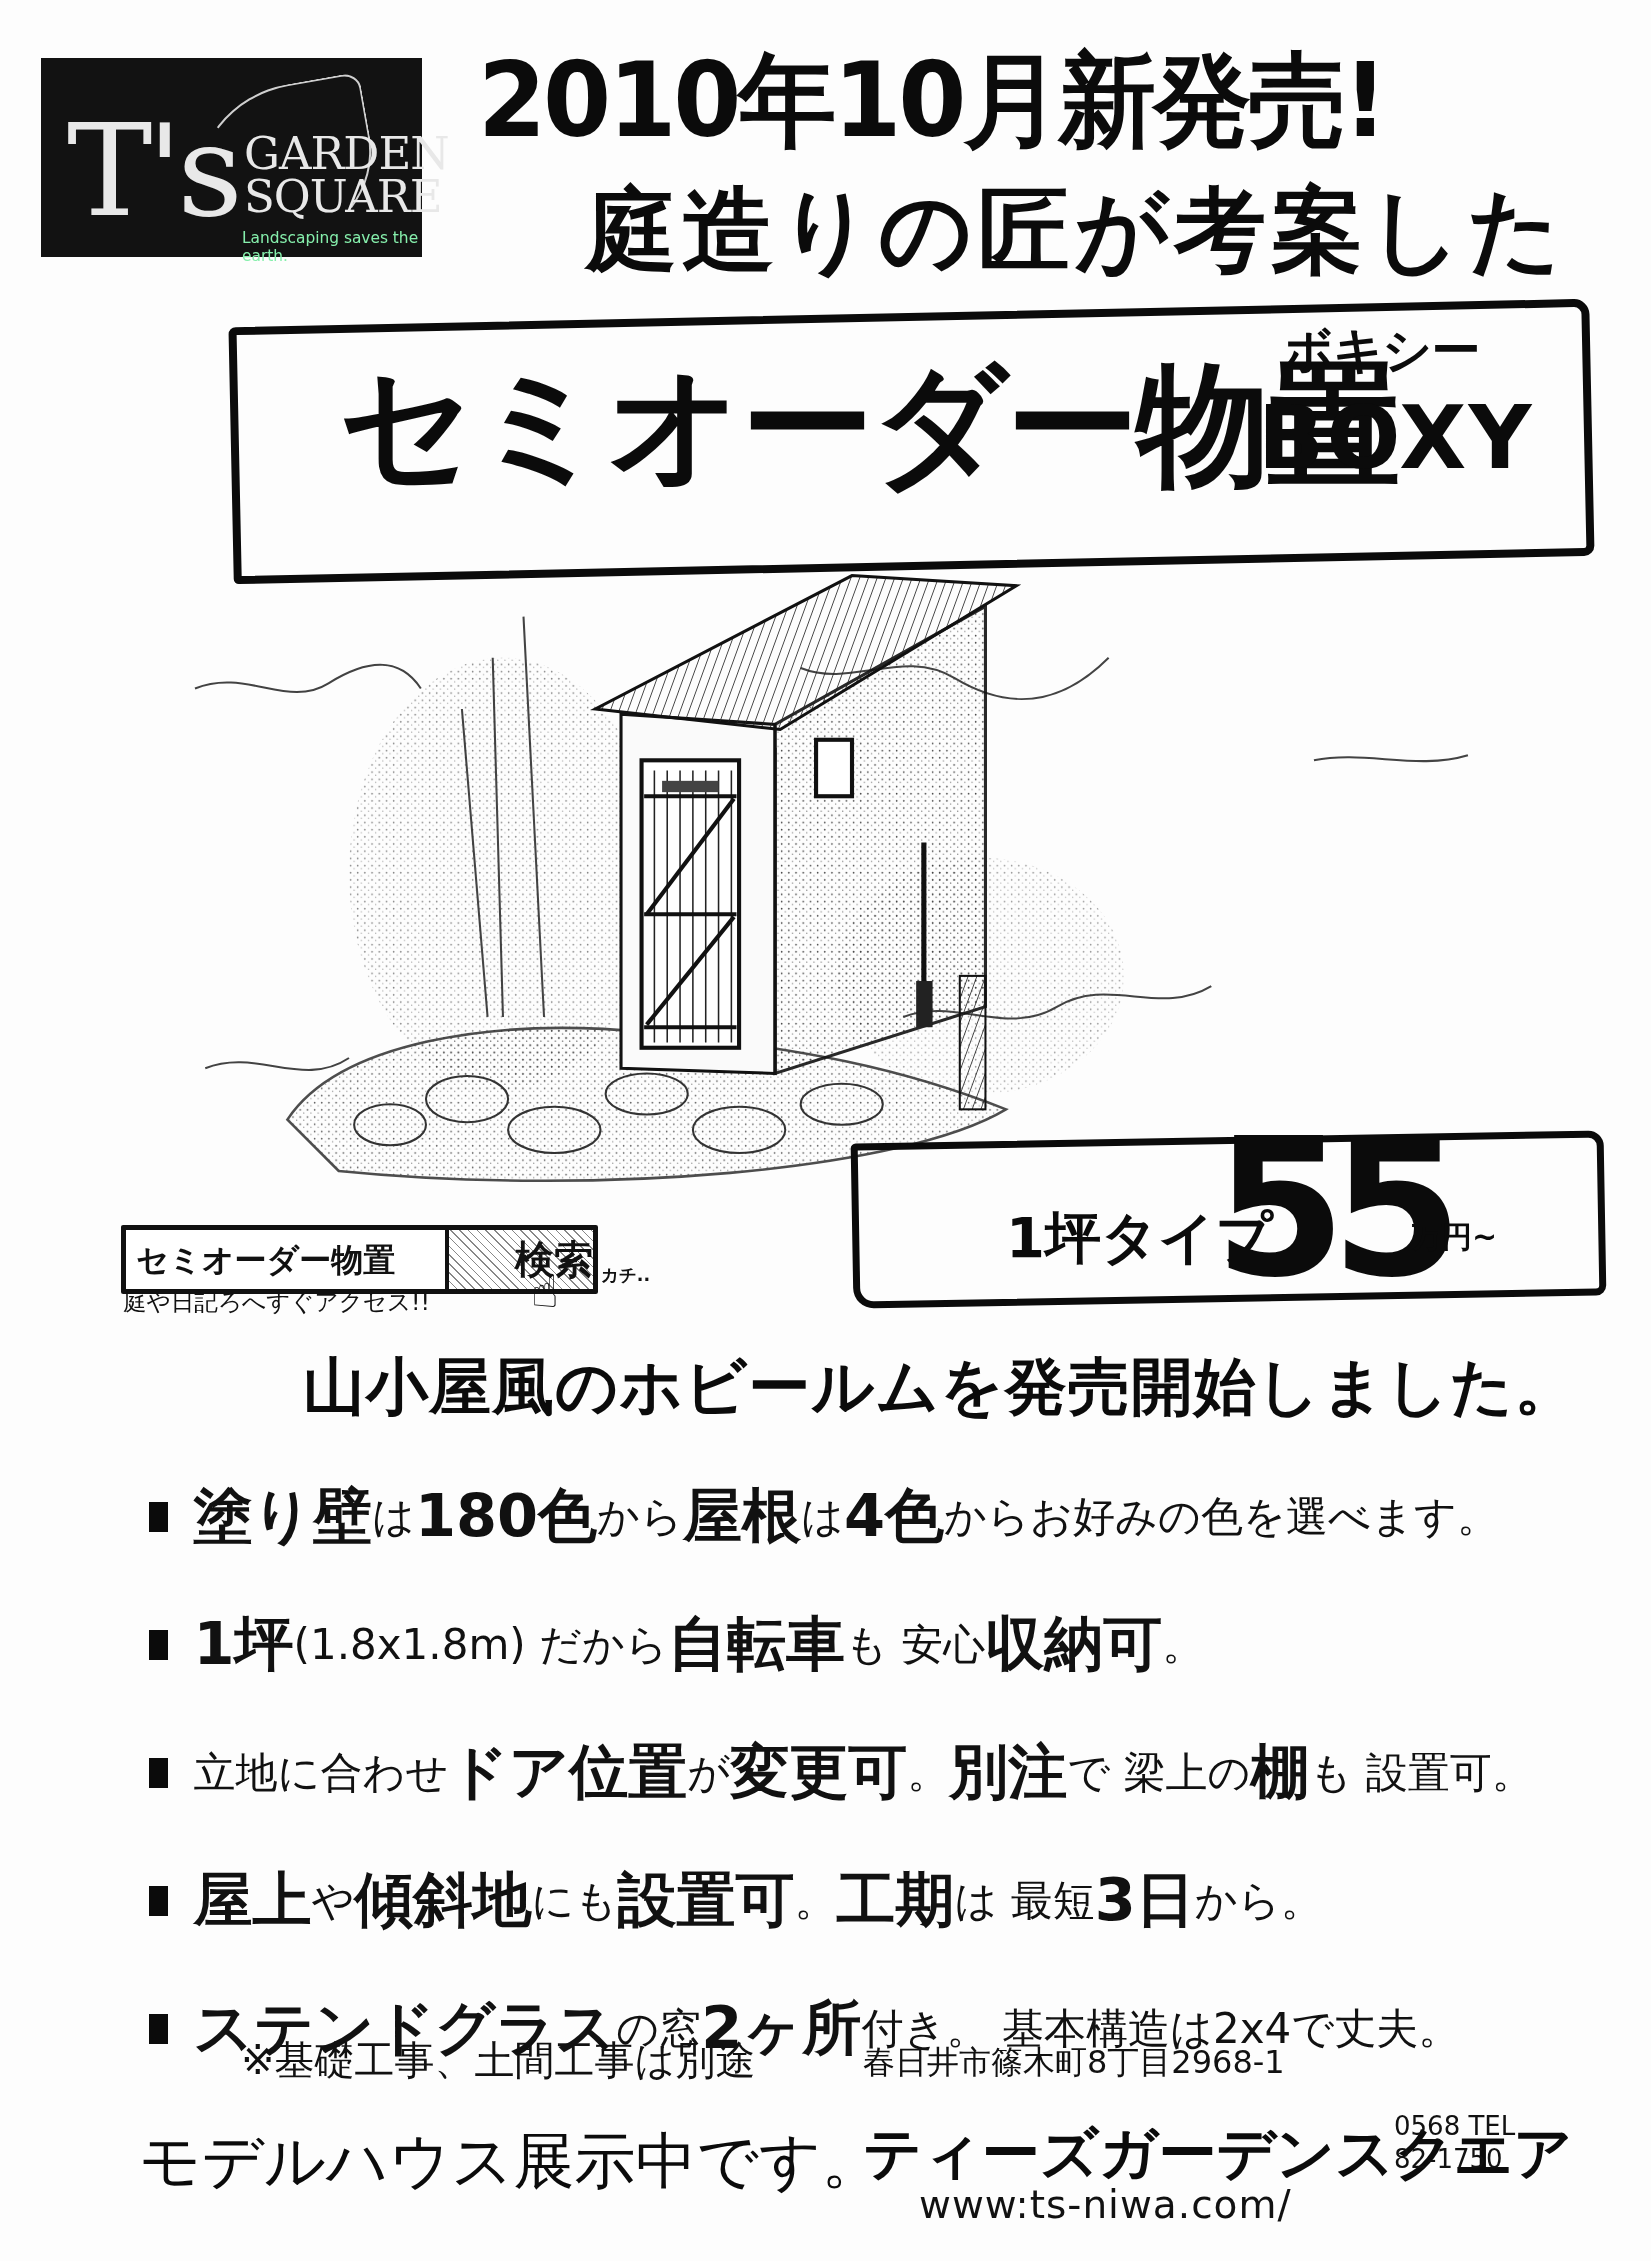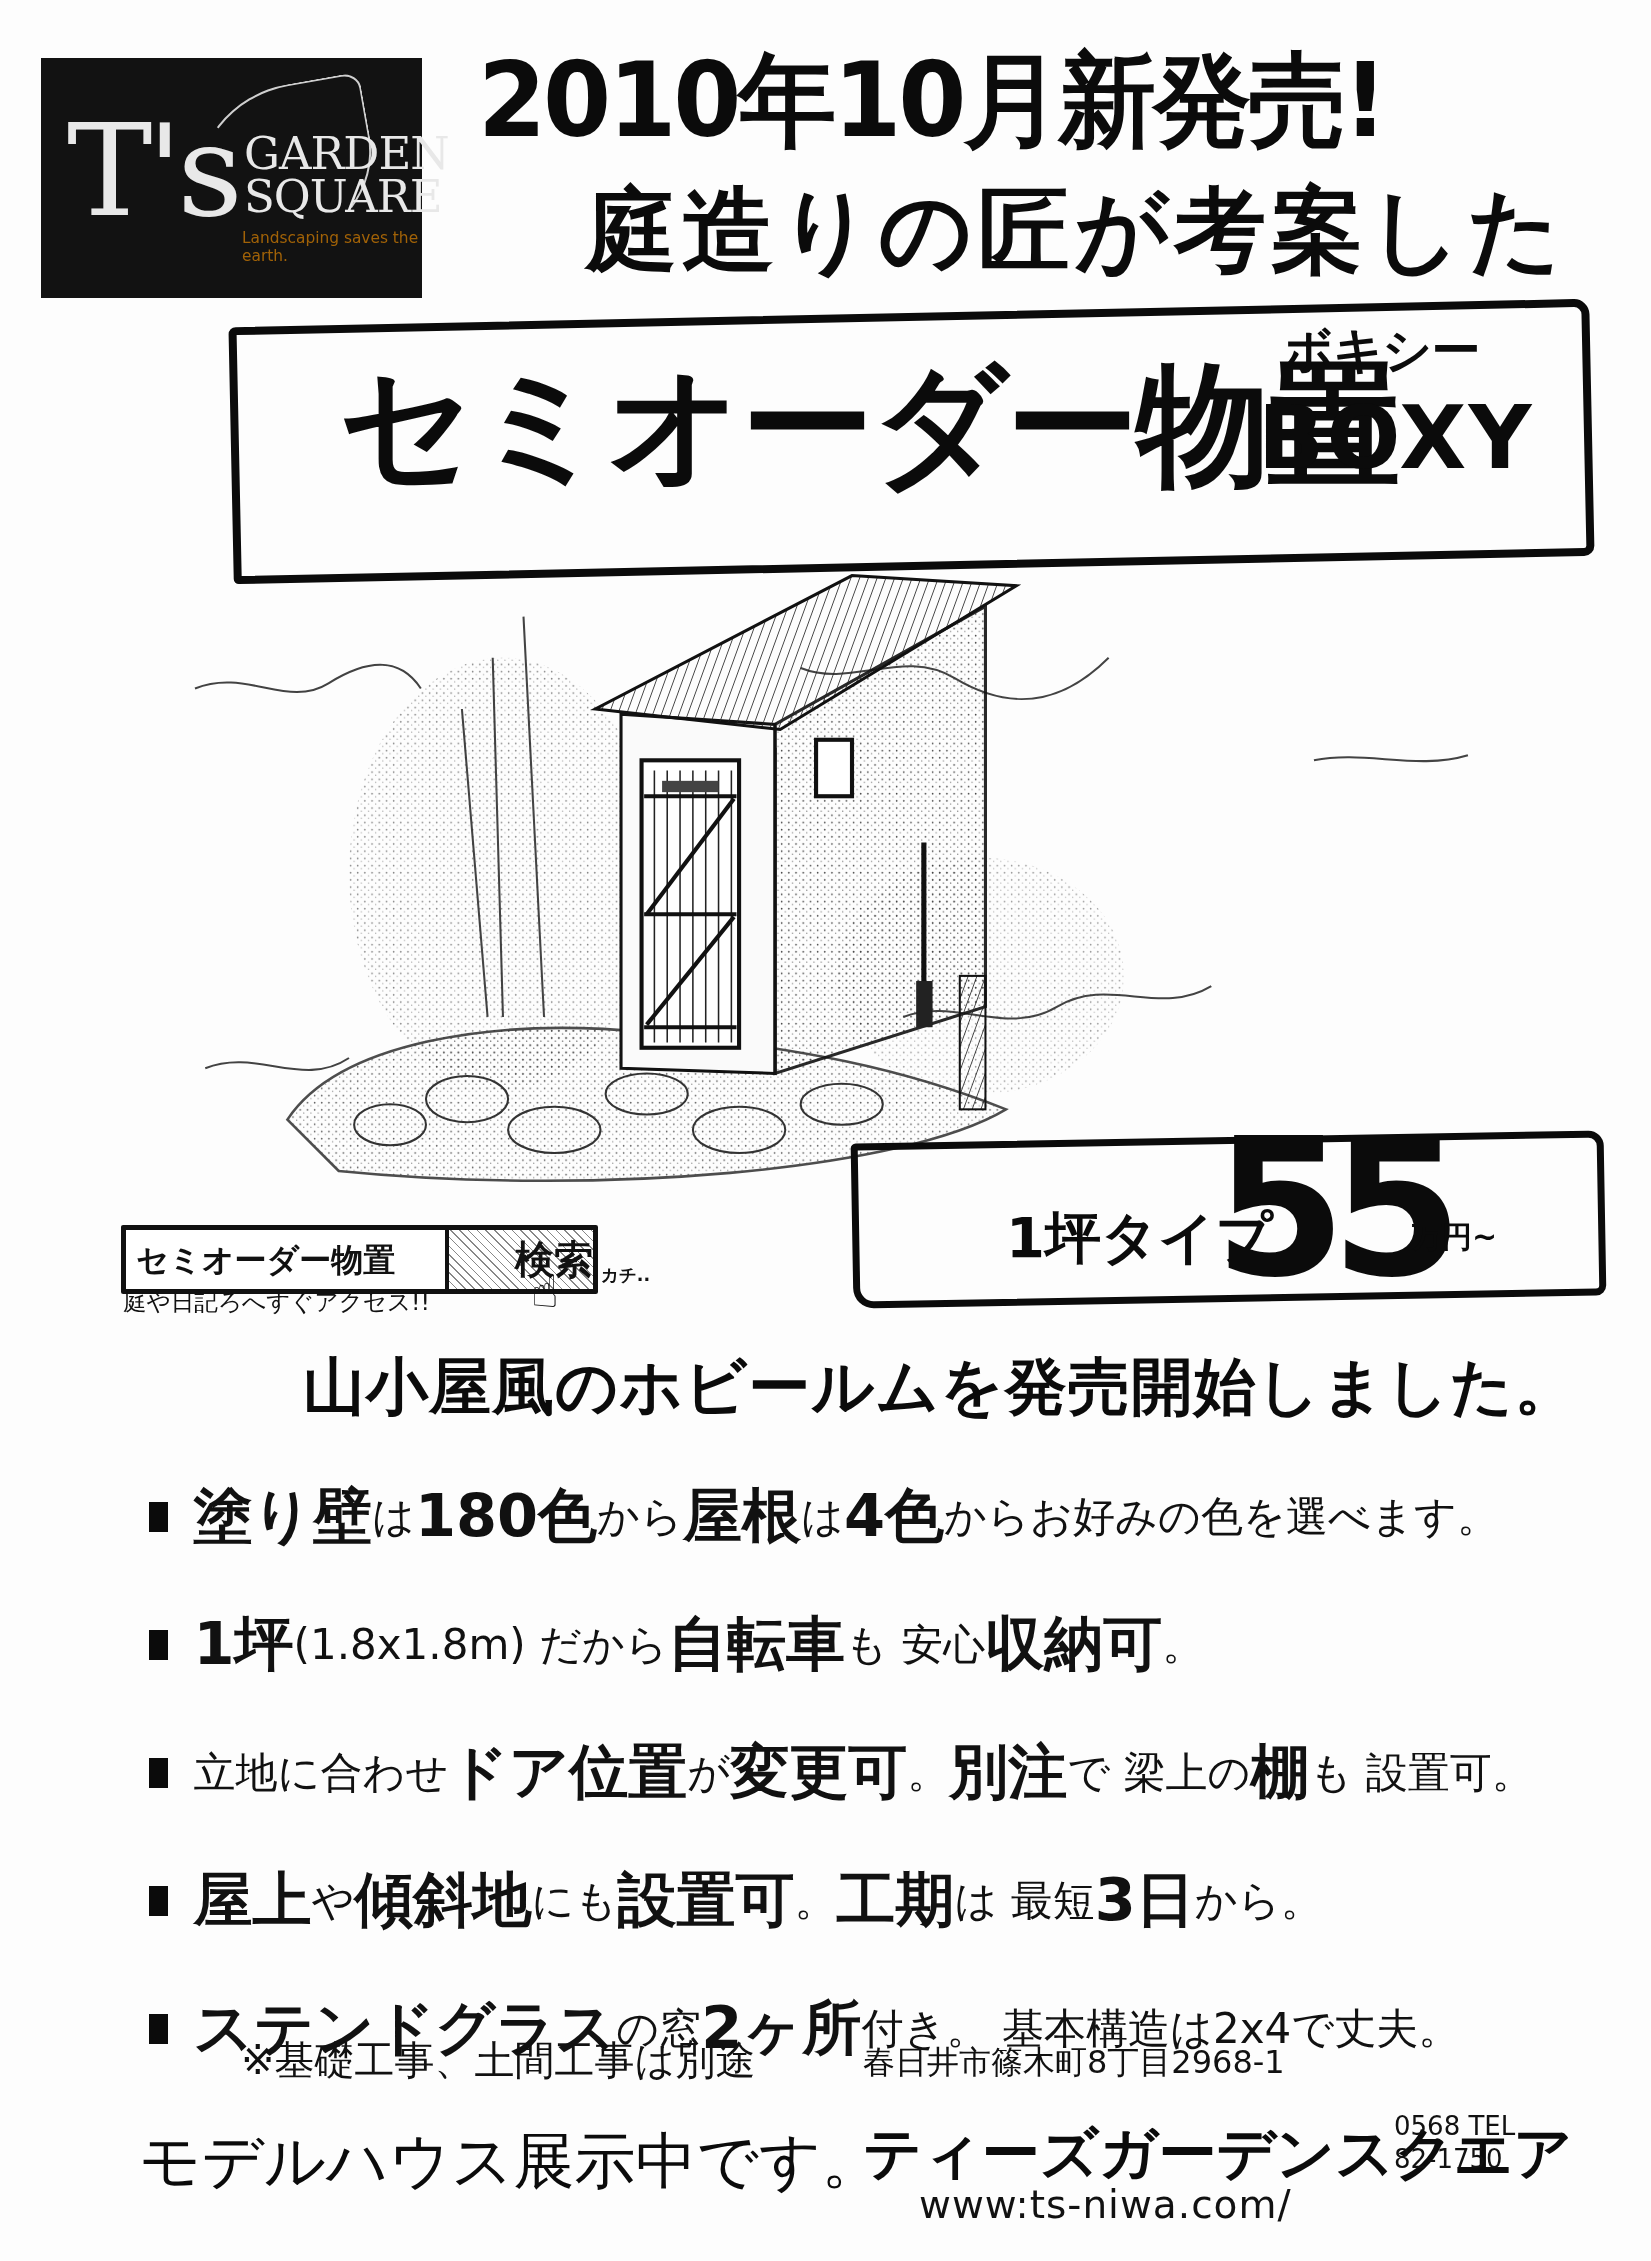--- a/index.html
+++ b/index.html
@@ -3,31 +3,31 @@
 <meta charset="utf-8">
 <style>
   html, body { margin:0; padding:0; }
   body {
     width:1651px; height:2261px; background:#fdfdfd; position:relative; overflow:hidden;
     font-family:"DejaVu Sans", "Liberation Sans", sans-serif; color:#111;
   }
   .abs { position:absolute; }
   
   .logo {
-    left:41px; top:58px; width:381px; height:240px; background:#121212;
+    left:41px; top:58px; width:381px; height:199px; background:#121212;
     color:#e8e8e8; font-family:"DejaVu Serif","Liberation Serif",serif;
   }
   .logo .ts { position:absolute; left:26px; top:49px; font-size:128px; line-height:1; letter-spacing:-5.1px; }
   .logo .leaf-arc {
     position:absolute; left:154px; top:28px; width:175px; height:159px;
     border:2.1px solid #cfcfcf; border-radius:60% 10% 60% 10%; border-left-color:transparent; border-bottom-color:transparent;
     transform:rotate(-10deg);
   }
   .logo .name { position:absolute; left:203px; top:74px; font-size:45px; line-height:43px; letter-spacing:-1px; }
-  .logo .tag { position:absolute; left:201px; top:171px; font-family:"DejaVu Sans","Liberation Sans",sans-serif; font-size:15.4px; color:#a16207; }
+  .logo .tag { position:absolute; left:201px; top:171px; font-family:"DejaVu Sans","Liberation Sans",sans-serif; font-size:15.4px; color:#86efac; }
 
   .brush { font-weight:bold; font-family:"DejaVu Sans","Liberation Sans",sans-serif; color:#0b0b0b; white-space:nowrap; }
 
   .h1 { left:478px; top:51px; font-size:98px; letter-spacing:-3.1px; line-height:1; transform:scaleY(1.05); }
   .h2 { left:585px; top:185px; font-size:92px; line-height:1; letter-spacing:5.1px;text-align:right; }
 
   .banner {
     left:231px; top:313px; width:1345px; height:241px;
     border:8.2px solid #0b0b0b; border-radius:7.2px 15.4px 10.3px 5.1px;
     transform:rotate(-1.2deg);

